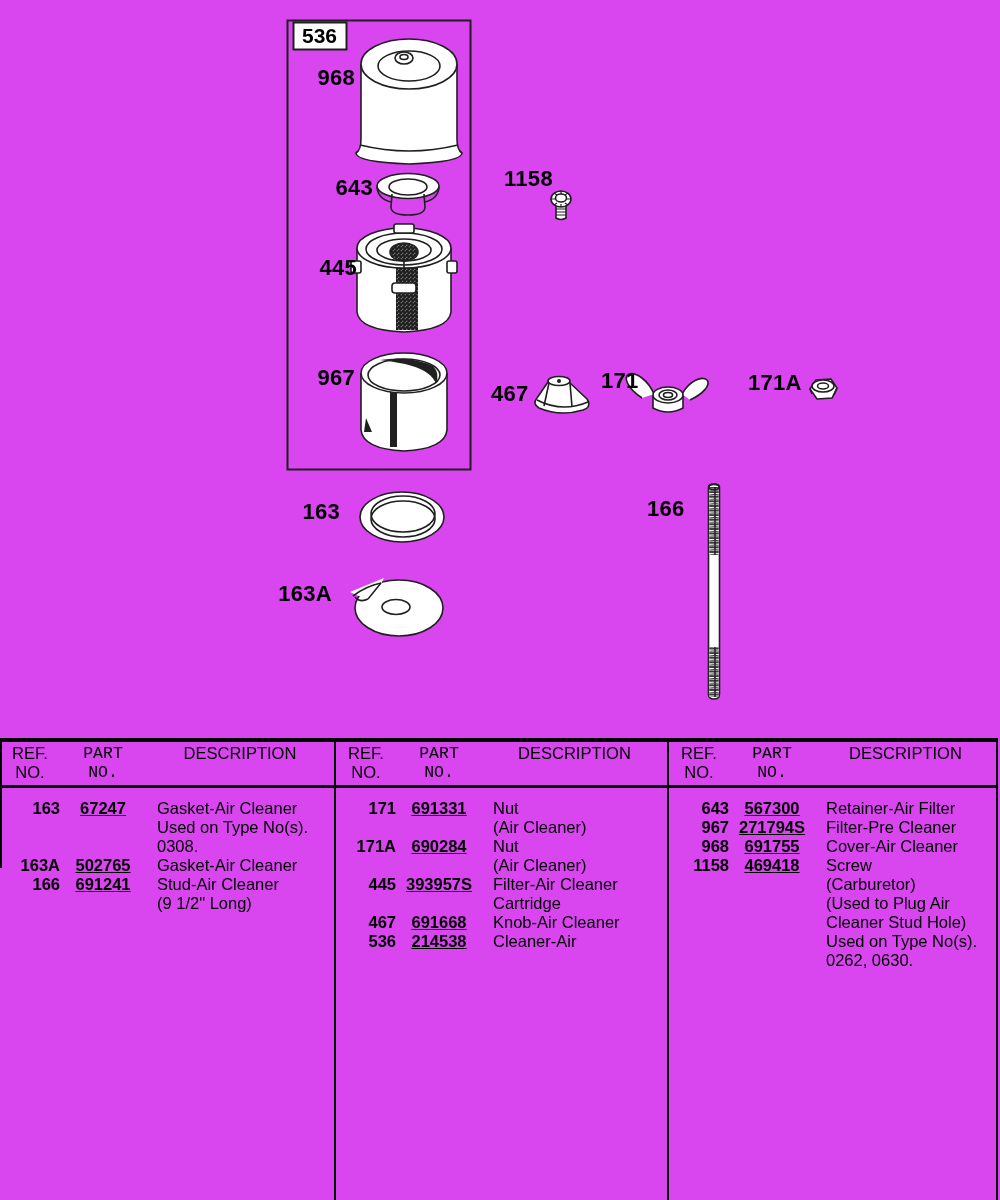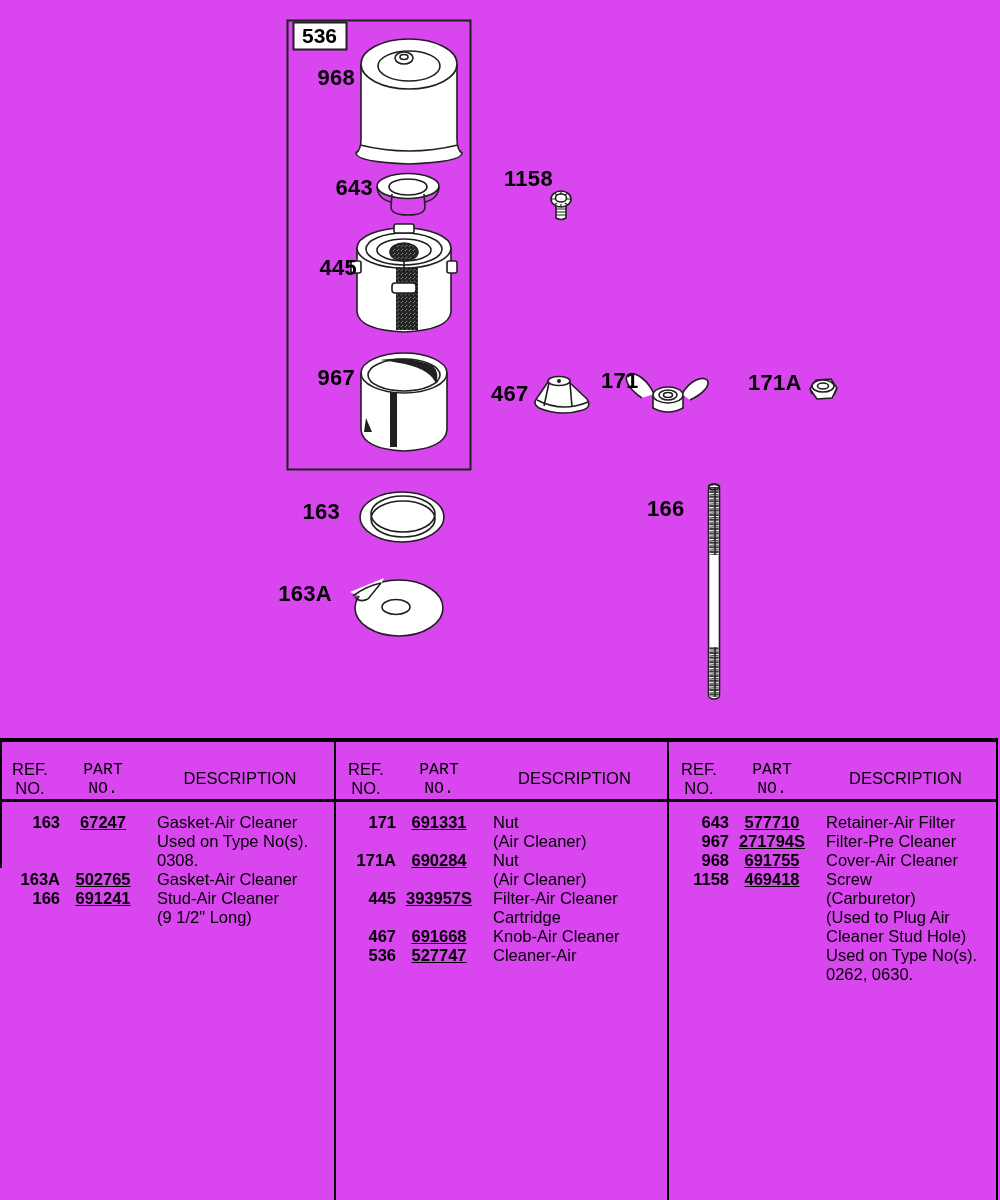--- a/index.html
+++ b/index.html
@@ -16,22 +16,22 @@
             font-weight:bold;font-size:21px;}
   
   .ptable{position:absolute;left:0;top:738px;width:998px;height:462px;
           border-top:4px solid #000;display:flex;overflow:hidden;
           font-size:16.5px;line-height:19px;}
   .tleft{position:absolute;left:0;top:742px;width:2px;height:126px;background:#000;}
   .tcol{border-right:2px solid #000;box-sizing:border-box;}
   .tcol.c1{width:336px;}
   .tcol.c2{width:333px;}
   .tcol.c3{width:329px;}
-  .thead{display:flex;align-items:center;height:41px;border-bottom:3px solid #000;
-         padding-top:16px;box-sizing:content-box;}
+  .thead{display:flex;align-items:flex-start;height:41px;border-bottom:3px solid #000;
+         padding-top:2px;box-sizing:content-box;}
   .th{white-space:pre-line;text-align:center;}
   .th-ref{width:60px;}
   .th-part{width:86px;font-family:Liberation Mono, monospace;}
   .th-desc{flex:1;text-align:center;padding-bottom:0px;}
   .tbody{padding-top:11px;}
   .trow{display:flex;align-items:flex-start;}
   .cell-ref{width:60px;text-align:right;font-weight:bold;}
   .cell-part{width:86px;text-align:center;font-weight:bold;text-decoration:underline;}
   .cell-desc{flex:1;padding-left:11px;white-space:pre-line;}
 </style>
@@ -234,38 +234,38 @@
           <div class="cell-desc">Filter-Air Cleaner
 Cartridge</div>
         </div>
         <div class="trow">
           <div class="cell-ref">467</div>
           <div class="cell-part">691668</div>
           <div class="cell-desc">Knob-Air Cleaner</div>
         </div>
         <div class="trow">
           <div class="cell-ref">536</div>
-          <div class="cell-part">527747</div>
+          <div class="cell-part">214538</div>
           <div class="cell-desc">Cleaner-Air</div>
         </div>
       </div>
     </div>
 
     <div class="tcol c3">
       <div class="thead">
         <div class="th th-ref">REF.
 NO.</div>
         <div class="th th-part">PART
 NO.</div>
         <div class="th th-desc">DESCRIPTION</div>
       </div>
       <div class="tbody">
         <div class="trow">
           <div class="cell-ref">643</div>
-          <div class="cell-part">577710</div>
+          <div class="cell-part">567300</div>
           <div class="cell-desc">Retainer-Air Filter</div>
         </div>
         <div class="trow">
           <div class="cell-ref">967</div>
           <div class="cell-part">271794S</div>
           <div class="cell-desc">Filter-Pre Cleaner</div>
         </div>
         <div class="trow">
           <div class="cell-ref">968</div>
           <div class="cell-part">691755</div>

